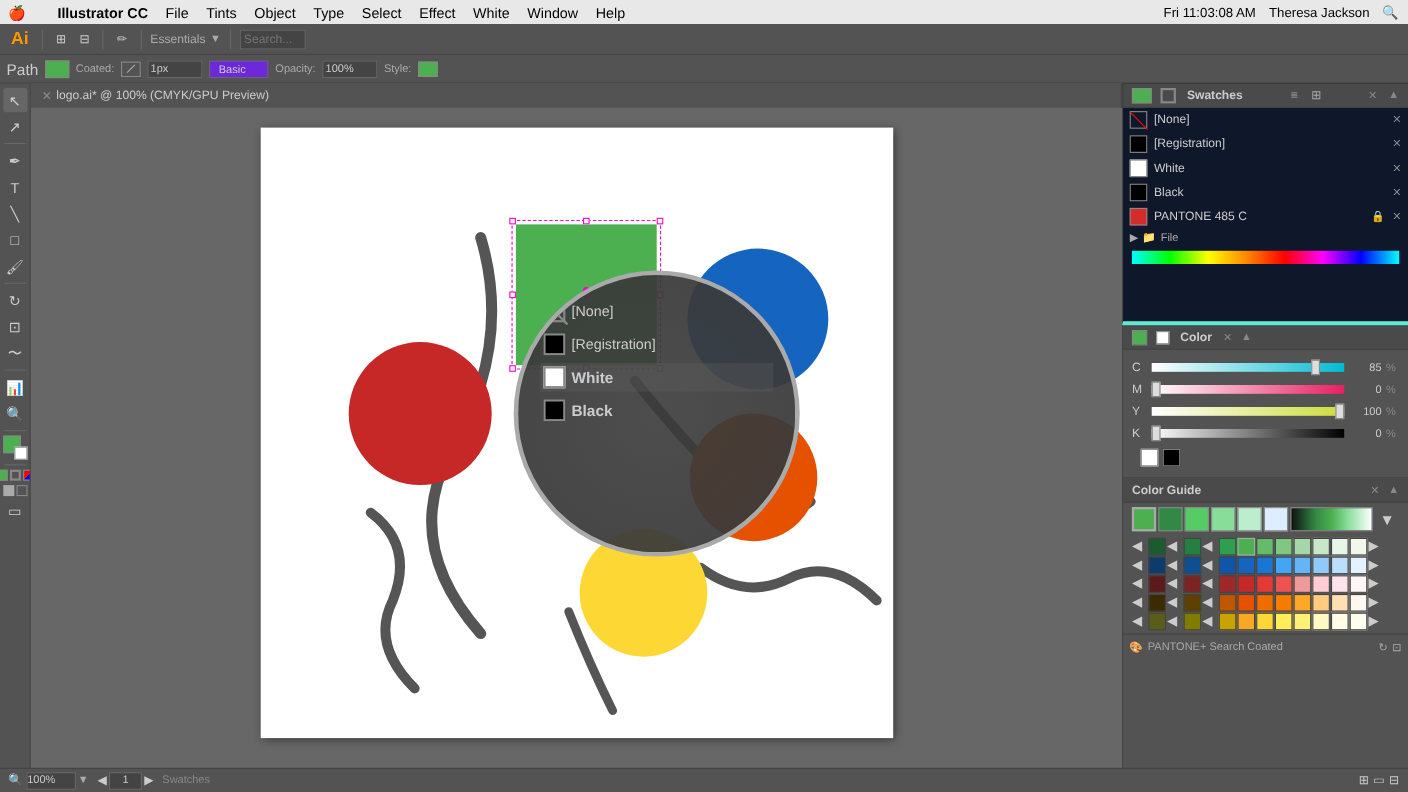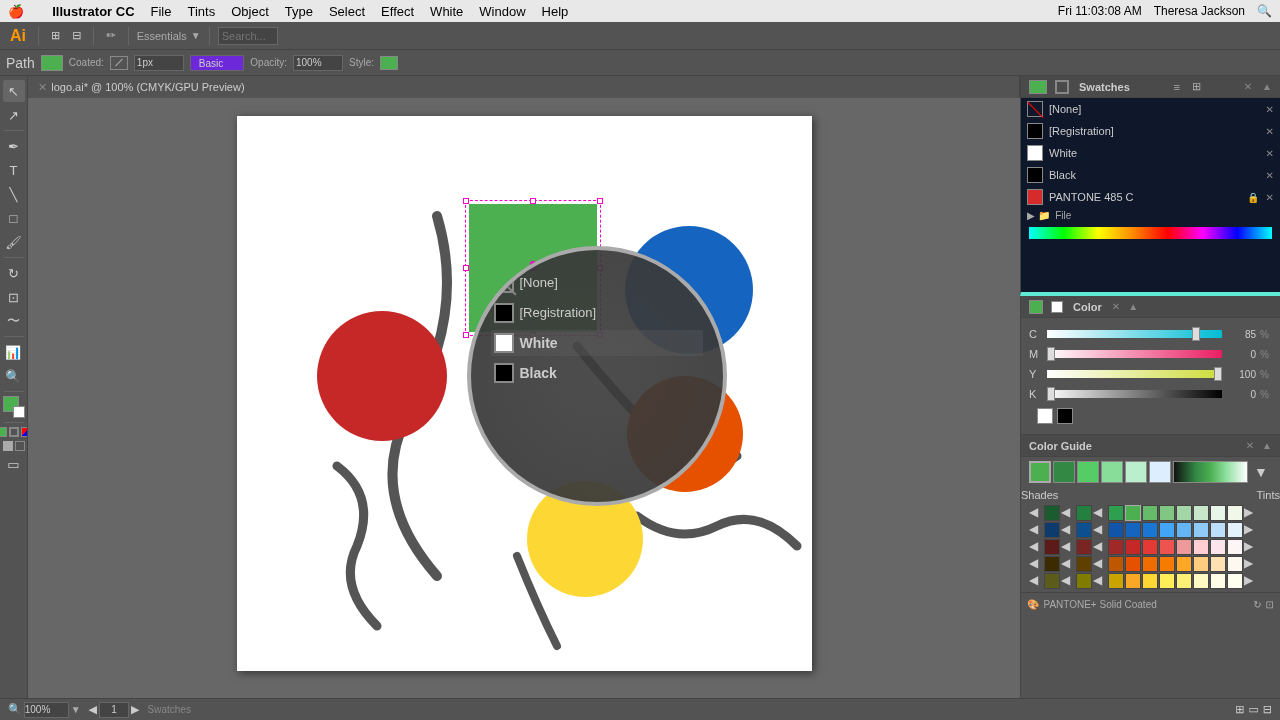--- a/index.html
+++ b/index.html
@@ -392,24 +392,20 @@
         <div style="width:22px;height:22px;background:#55cc66;border:1px solid #888;cursor:pointer;"></div>
         <div style="width:22px;height:22px;background:#88dd99;border:1px solid #888;cursor:pointer;"></div>
         <div style="width:22px;height:22px;background:#bbeecc;border:1px solid #888;cursor:pointer;"></div>
         <div style="width:22px;height:22px;background:#ddeeff;border:1px solid #888;cursor:pointer;"></div>
         <div style="flex:1;height:22px;background:linear-gradient(to right,#111 0%,#338844 30%,#4caf50 50%,#88dd99 70%,#fff 100%);border:1px solid #888;cursor:pointer;"></div>
         <div style="width:22px;height:22px;display:flex;align-items:center;justify-content:center;cursor:pointer;">
           <span style="font-size:14px;color:#ccc;">▼</span>
         </div>
       </div>
 
-      <div class="shades-tints-header">
-        <span>Shades</span>
-        <span>Tints</span>
-      </div>
 
       <div class="shades-tints-grid">
 
         <div class="grid-row">
           <div style="width:14px;height:14px;cursor:pointer;">◀</div>
           <div style="width:16px;height:16px;background:#1a5c30;cursor:pointer;border:1px solid #444;"></div>
           <div style="width:14px;height:14px;cursor:pointer;">◀</div>
           <div style="width:16px;height:16px;background:#238040;cursor:pointer;border:1px solid #444;"></div>
           <div style="width:14px;height:14px;cursor:pointer;">◀</div>
           <div style="width:16px;height:16px;background:#2e9e4f;cursor:pointer;border:1px solid #444;"></div>
@@ -487,21 +483,21 @@
           <div style="width:16px;height:16px;background:#fff176;cursor:pointer;border:1px solid #444;"></div>
           <div style="width:16px;height:16px;background:#fff9c4;cursor:pointer;border:1px solid #444;"></div>
           <div style="width:16px;height:16px;background:#fffde7;cursor:pointer;border:1px solid #444;"></div>
           <div style="width:16px;height:16px;background:#fffff0;cursor:pointer;border:1px solid #444;"></div>
           <div style="width:14px;height:14px;cursor:pointer;">▶</div>
         </div>
       </div>
 
       <div class="guide-bottom">
         <span>🎨</span>
-        <span>PANTONE+ Solid Coated</span>
+        <span>PANTONE+ Search Coated</span>
         <div style="margin-left:auto;display:flex;gap:4px;">
           <span style="cursor:pointer;">↻</span>
           <span style="cursor:pointer;">⊡</span>
         </div>
       </div>
     </div>
   </div>
 </div>
 
 <div class="status-bar">

